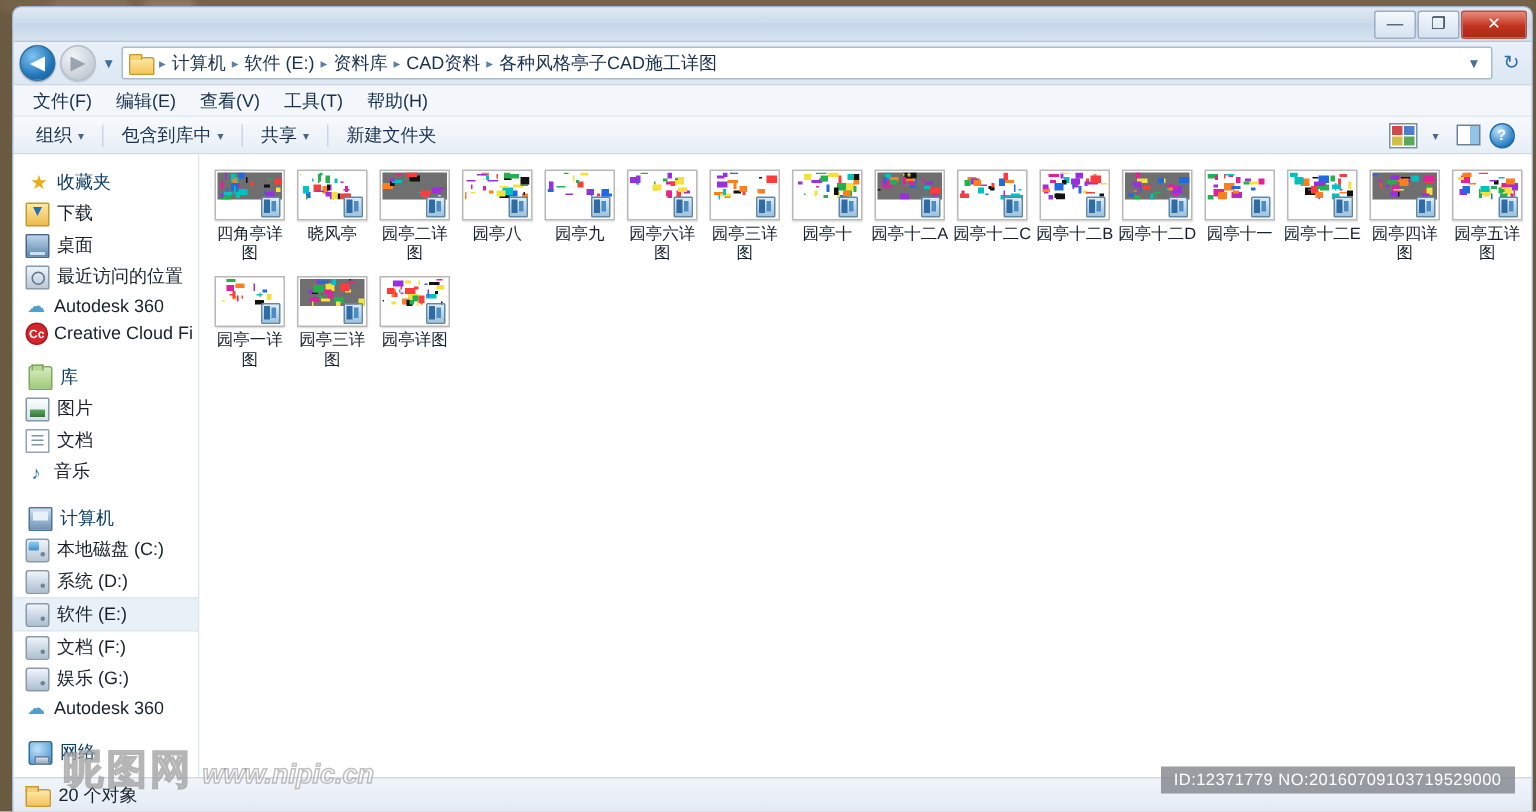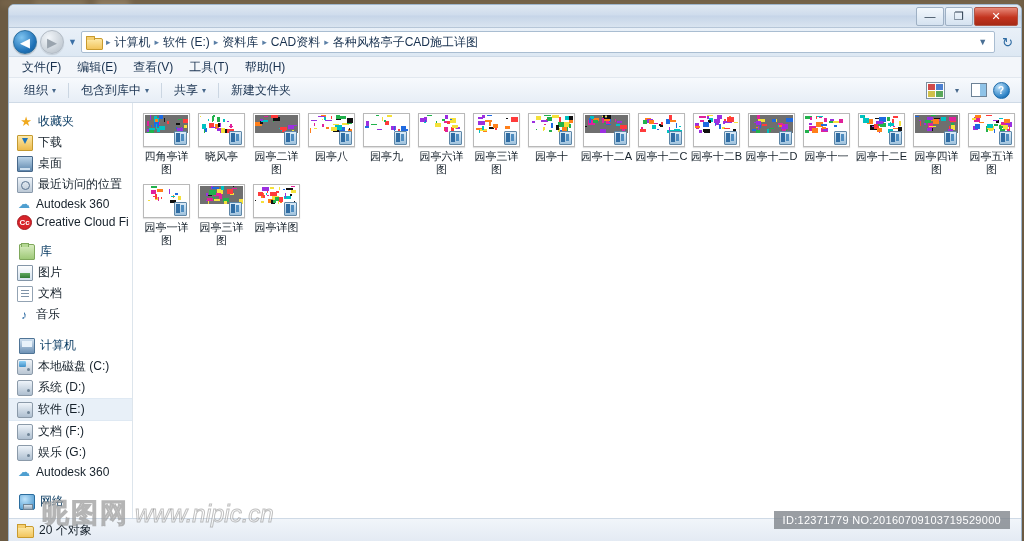--- a/index.html
+++ b/index.html
@@ -184,21 +184,21 @@
   
   #wm-logo{
     position:absolute;left:42px;bottom:10px;display:flex;align-items:baseline;gap:6px;
     pointer-events:none;z-index:40;
   }
   #wm-logo .cn{
     font-size:27px;font-weight:bold;color:rgba(255,255,255,.55);
     -webkit-text-stroke:1px rgba(120,120,120,.55);letter-spacing:2px;
   }
   #wm-logo .url{
-    font-size:24px;font-style:italic;font-weight:normal;color:rgba(255,255,255,.5);
+    font-size:18px;font-style:italic;font-weight:bold;color:rgba(255,255,255,.5);
     -webkit-text-stroke:1px rgba(130,130,130,.5);
   }
   #wm-id{
     position:absolute;right:14px;bottom:12px;z-index:40;
     background:rgba(120,125,132,.75);color:#fff;font-size:11px;
     padding:3px 9px;letter-spacing:.3px;white-space:nowrap;
   }
 </style>
 </head>
 <body>

